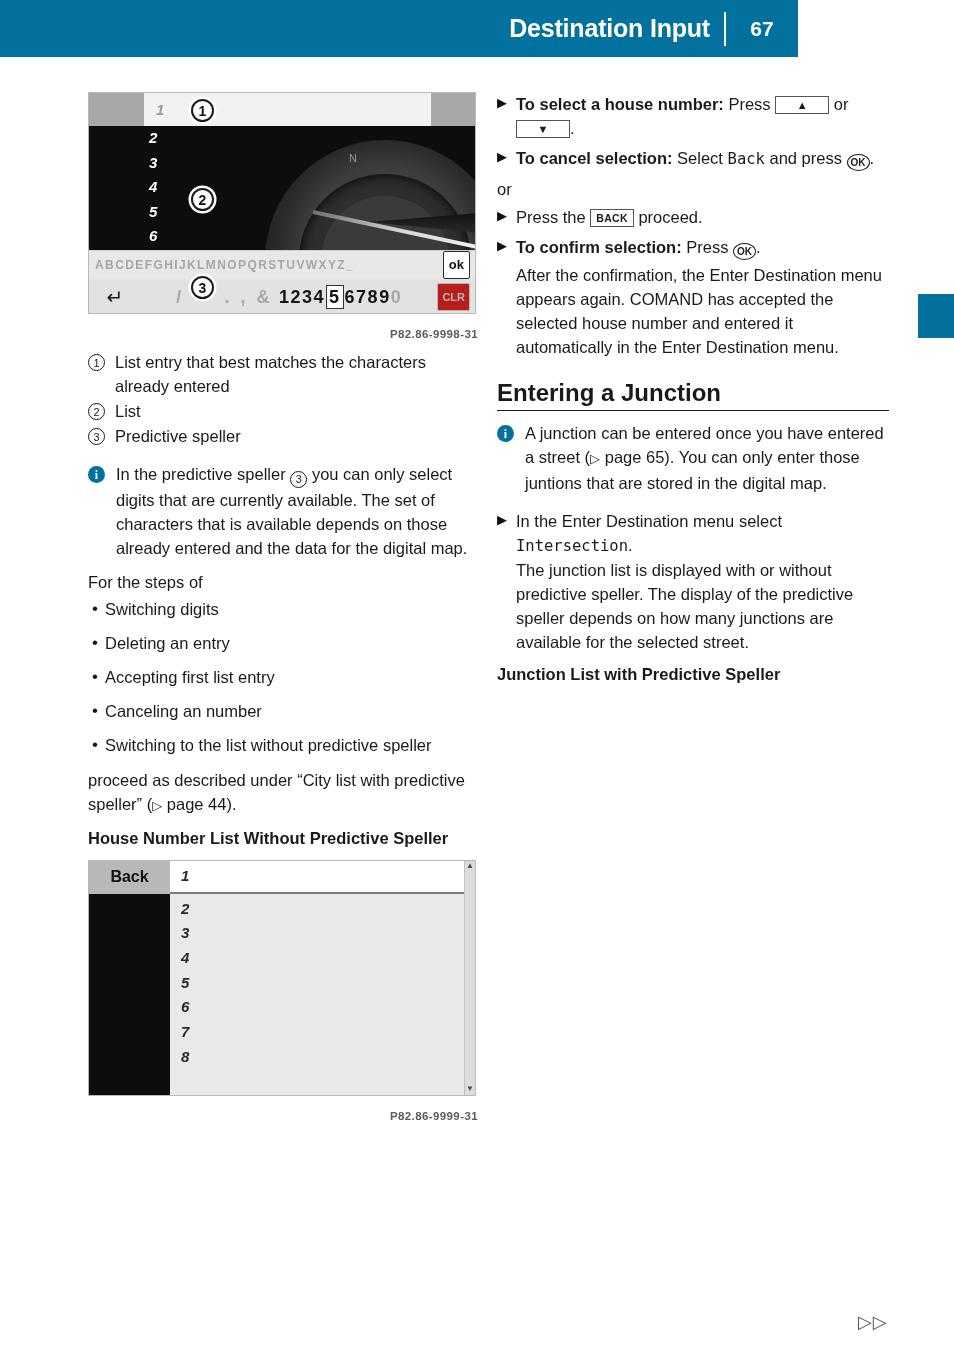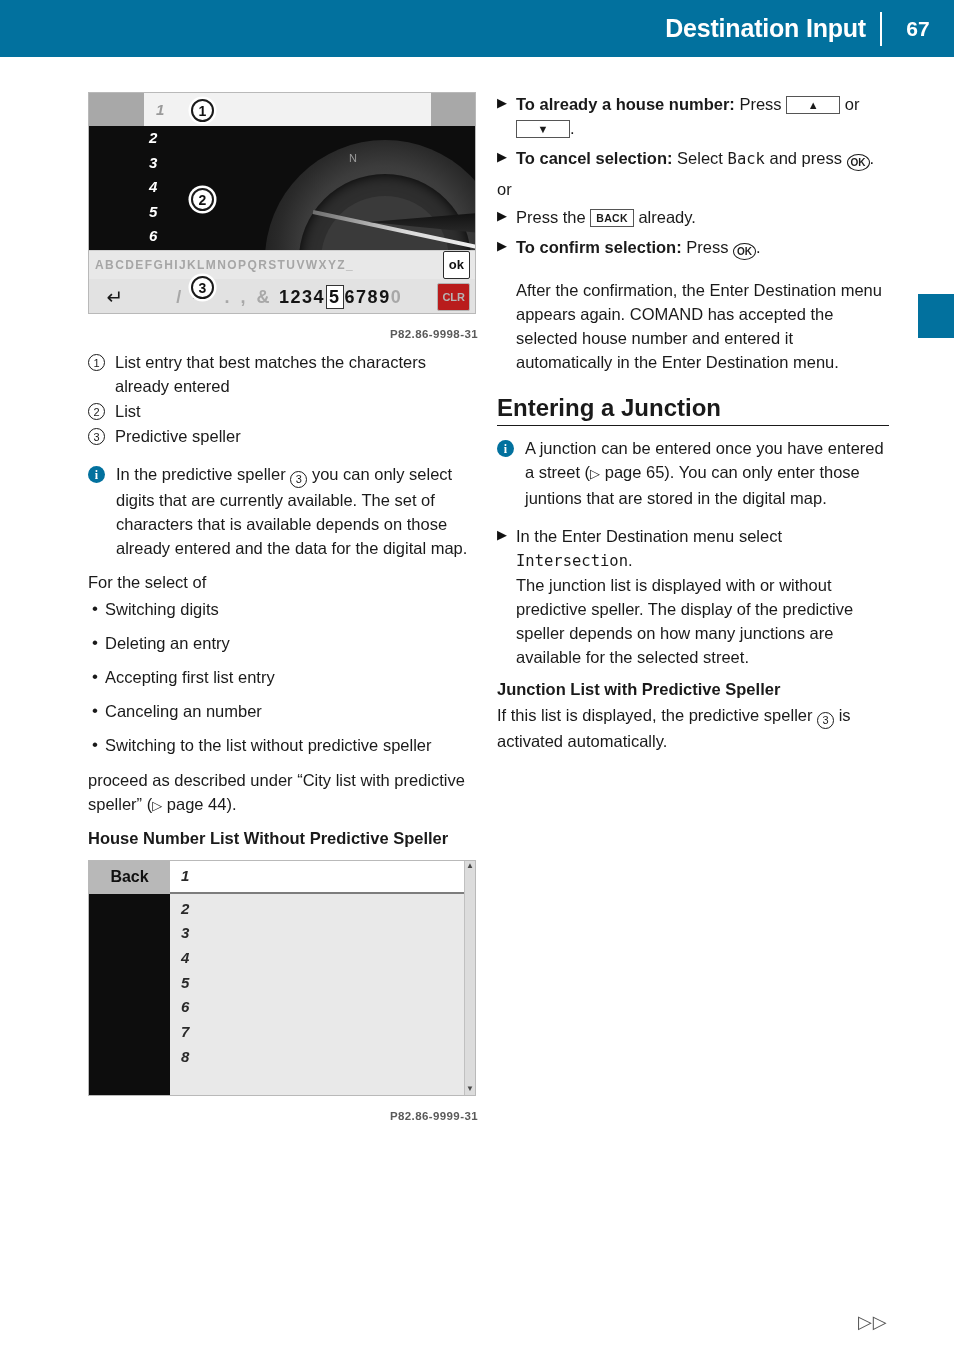--- a/index.html
+++ b/index.html
@@ -13,21 +13,21 @@
     position: relative;
     font-family: "Liberation Sans", sans-serif;
     color: #1a1a1a;
     overflow: hidden;
   }
 
   
   .header-bar {
     position: absolute;
     top: 0; left: 0;
-    width: 954px;
+    width: 798px;
     height: 57px;
     background: #02719e;
   }
   .header-inner {
     position: absolute;
     right: 0; top: 0;
     height: 57px;
     display: flex;
     align-items: center;
     justify-content: flex-end;
@@ -589,21 +589,21 @@
 
   <div class="note">
     <span class="note-icon">i</span>
     <span class="note-text">
       <span>In the predictive speller</span>
       <span class="co-badge-inline">3</span>
       <span>you can only select digits that are currently available. The set of characters that is available depends on those already entered and the data for the digital map.</span>
     </span>
   </div>
 
-  <p class="para gap-sm">For the select of</p>
+  <p class="para gap-sm">For the steps of</p>
   <ul class="bullets">
     <li>Switching digits</li>
     <li>Deleting an entry</li>
     <li>Accepting first list entry</li>
     <li>Canceling an number</li>
     <li>Switching to the list without predictive speller</li>
   </ul>
 
   <p class="para"><span>proceed as described under “City list with predictive speller” (</span><span class="ptri">▷</span> <span>page 44</span><span>).</span></p>
 
@@ -633,59 +633,56 @@
     </div>
     <div class="fig-code">P82.86-9999-31</div>
   </div>
 
 </div>
 
 <div class="col col-right">
 
   <div class="step">
     <span class="step-arrow">▶</span>
-    <span class="step-body"><b>To already a house number:</b> <span>Press</span> <span class="key-rect arrow">▲</span>
+    <span class="step-body"><b>To select a house number:</b> <span>Press</span> <span class="key-rect arrow">▲</span>
     <span>or</span> <span class="key-rect arrow">▼</span><span>.</span></span>
   </div>
 
   <div class="step">
     <span class="step-arrow">▶</span>
     <span class="step-body"><b>To cancel selection:</b> <span>Select</span> <span class="mono">Back</span> <span>and press</span> <span class="key-okc">OK</span><span>.</span></span>
   </div>
 
   <p class="para">or</p>
 
   <div class="step">
     <span class="step-arrow">▶</span>
-    <span class="step-body"><span>Press the</span> <span class="key-back">BACK</span> <span>already.</span></span>
+    <span class="step-body"><span>Press the</span> <span class="key-back">BACK</span> <span>proceed.</span></span>
   </div>
 
   <div class="step">
     <span class="step-arrow">▶</span>
     <span class="step-body"><b>To confirm selection:</b> <span>Press</span> <span class="key-okc">OK</span><span>.</span>
-      <span style="display:block; margin-top:18px;">After the confirmation, the Enter Destination menu appears again. COMAND has accepted the selected house number and entered it automatically in the Enter Destination menu.</span>
+      <span style="display:block; margin-top:3px;">After the confirmation, the Enter Destination menu appears again. COMAND has accepted the selected house number and entered it automatically in the Enter Destination menu.</span>
     </span>
   </div>
 
   <h3 class="sec">Entering a Junction</h3>
 
   <div class="note" style="margin-top:10px;">
     <span class="note-icon">i</span>
     <span class="note-text"><span>A junction can be entered once you have entered a street (</span><span class="ptri">▷</span> <span>page 65</span><span>). You can only enter those juntions that are stored in the digital map.</span></span>
   </div>
 
   <div class="step" style="margin-top:14px;">
     <span class="step-arrow">▶</span>
     <span class="step-body"><span>In the Enter Destination menu select</span>
       <span style="display:block;"><span class="mono">Intersection</span><span>.</span></span>
       <span style="display:block;">The junction list is displayed with or without predictive speller. The display of the predictive speller depends on how many junctions are available for the selected street.</span>
     </span>
   </div>
 
   <h4 class="subsec">Junction List with Predictive Speller</h4>
 
-  <p class="para"><span>If this list is displayed, the predictive speller</span>
-    <span class="co-badge-inline">3</span>
-    <span>is activated automatically.</span></p>
 
 </div>
 
 <div class="footer-arrows">▷▷</div>
 
 </body></html>

